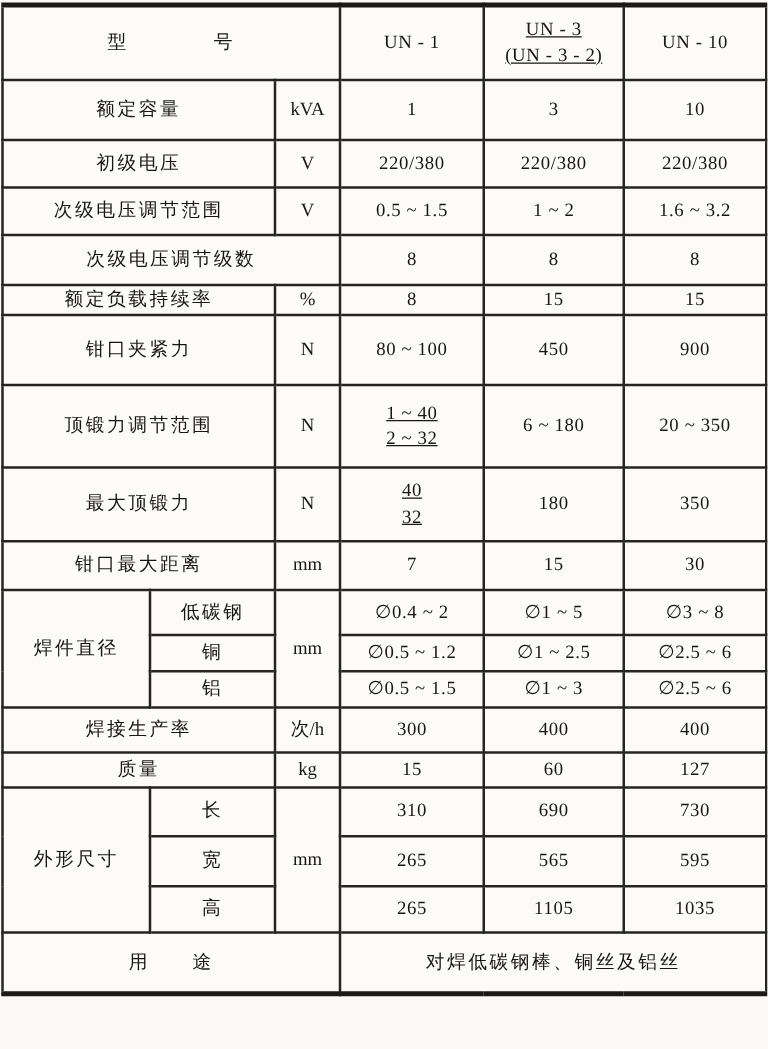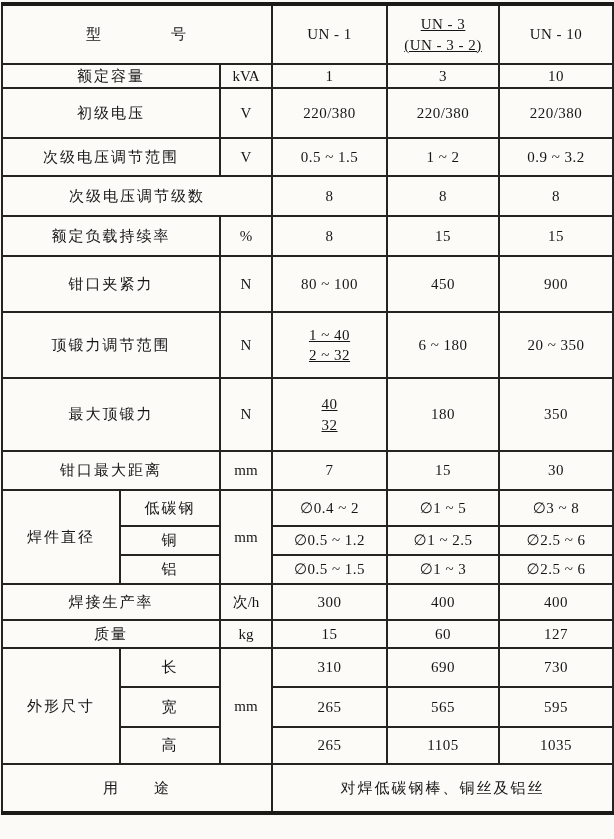--- a/index.html
+++ b/index.html
@@ -65,52 +65,52 @@
 
     <tbody>
         <tr style="height:60px">
       <td colspan="3" class="cen">型　　　　号</td>
       <td class="hdr">UN - 1</td>
       <td class="hdr pre">UN - 3
 (UN - 3 - 2)</td>
       <td class="hdr">UN - 10</td>
     </tr>
 
-    <tr style="height:24px">
+    <tr style="height:48px">
       <td colspan="2" class="lab">额定容量</td>
       <td class="unit">kVA</td>
       <td class="val">1</td>
       <td class="val">3</td>
       <td class="val">10</td>
     </tr>
 
-    <tr style="height:50px">
+    <tr style="height:38px">
       <td colspan="2" class="lab">初级电压</td>
       <td class="unit">V</td>
       <td class="val">220/380</td>
       <td class="val">220/380</td>
       <td class="val">220/380</td>
     </tr>
 
     <tr style="height:38px">
       <td colspan="2" class="lab">次级电压调节范围</td>
       <td class="unit">V</td>
       <td class="val">0.5 ~ 1.5</td>
       <td class="val">1 ~ 2</td>
-      <td class="val">0.9 ~ 3.2</td>
+      <td class="val">1.6 ~ 3.2</td>
     </tr>
 
     <tr style="height:40px">
       <td colspan="3" class="lab">次级电压调节级数</td>
       <td class="val">8</td>
       <td class="val">8</td>
       <td class="val">8</td>
     </tr>
 
-    <tr style="height:40px">
+    <tr style="height:24px">
       <td colspan="2" class="lab">额定负载持续率</td>
       <td class="unit">%</td>
       <td class="val">8</td>
       <td class="val">15</td>
       <td class="val">15</td>
     </tr>
 
     <tr style="height:56px">
       <td colspan="2" class="lab">钳口夹紧力</td>
       <td class="unit">N</td>
@@ -121,21 +121,21 @@
 
     <tr style="height:66px">
       <td colspan="2" class="lab">顶锻力调节范围</td>
       <td class="unit">N</td>
       <td class="val pre">1 ~ 40
 2 ~ 32</td>
       <td class="val">6 ~ 180</td>
       <td class="val">20 ~ 350</td>
     </tr>
 
-    <tr style="height:73px">
+    <tr style="height:59px">
       <td colspan="2" class="lab">最大顶锻力</td>
       <td class="unit">N</td>
       <td class="val pre">40
 32</td>
       <td class="val">180</td>
       <td class="val">350</td>
     </tr>
 
     <tr style="height:39px">
       <td colspan="2" class="lab">钳口最大距离</td>

